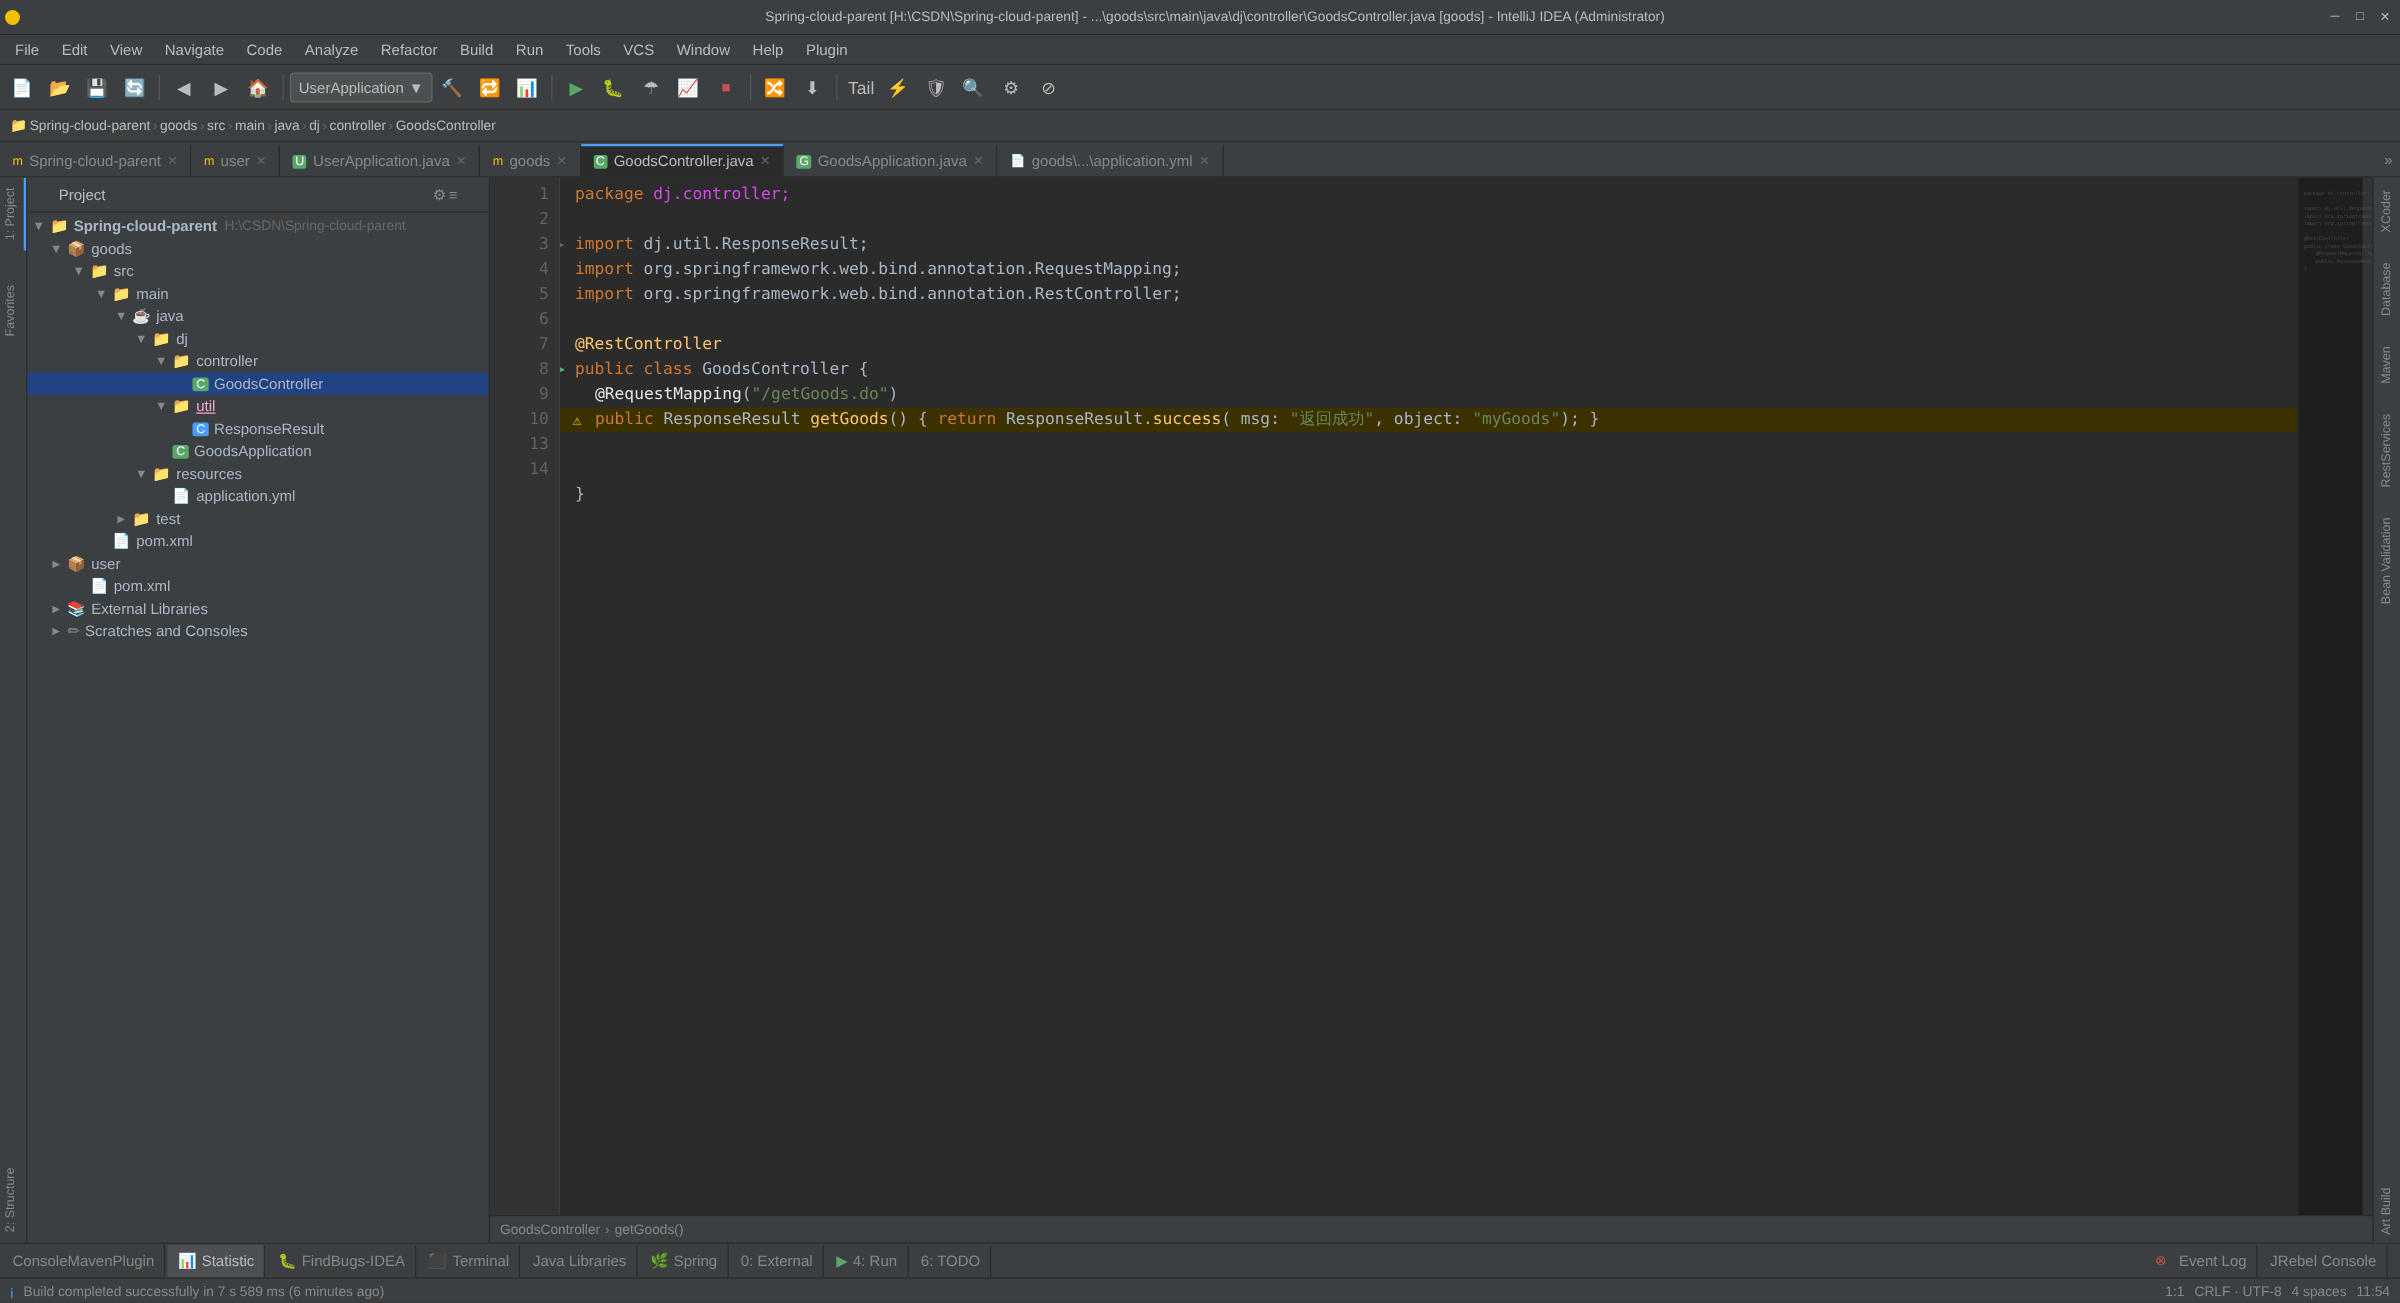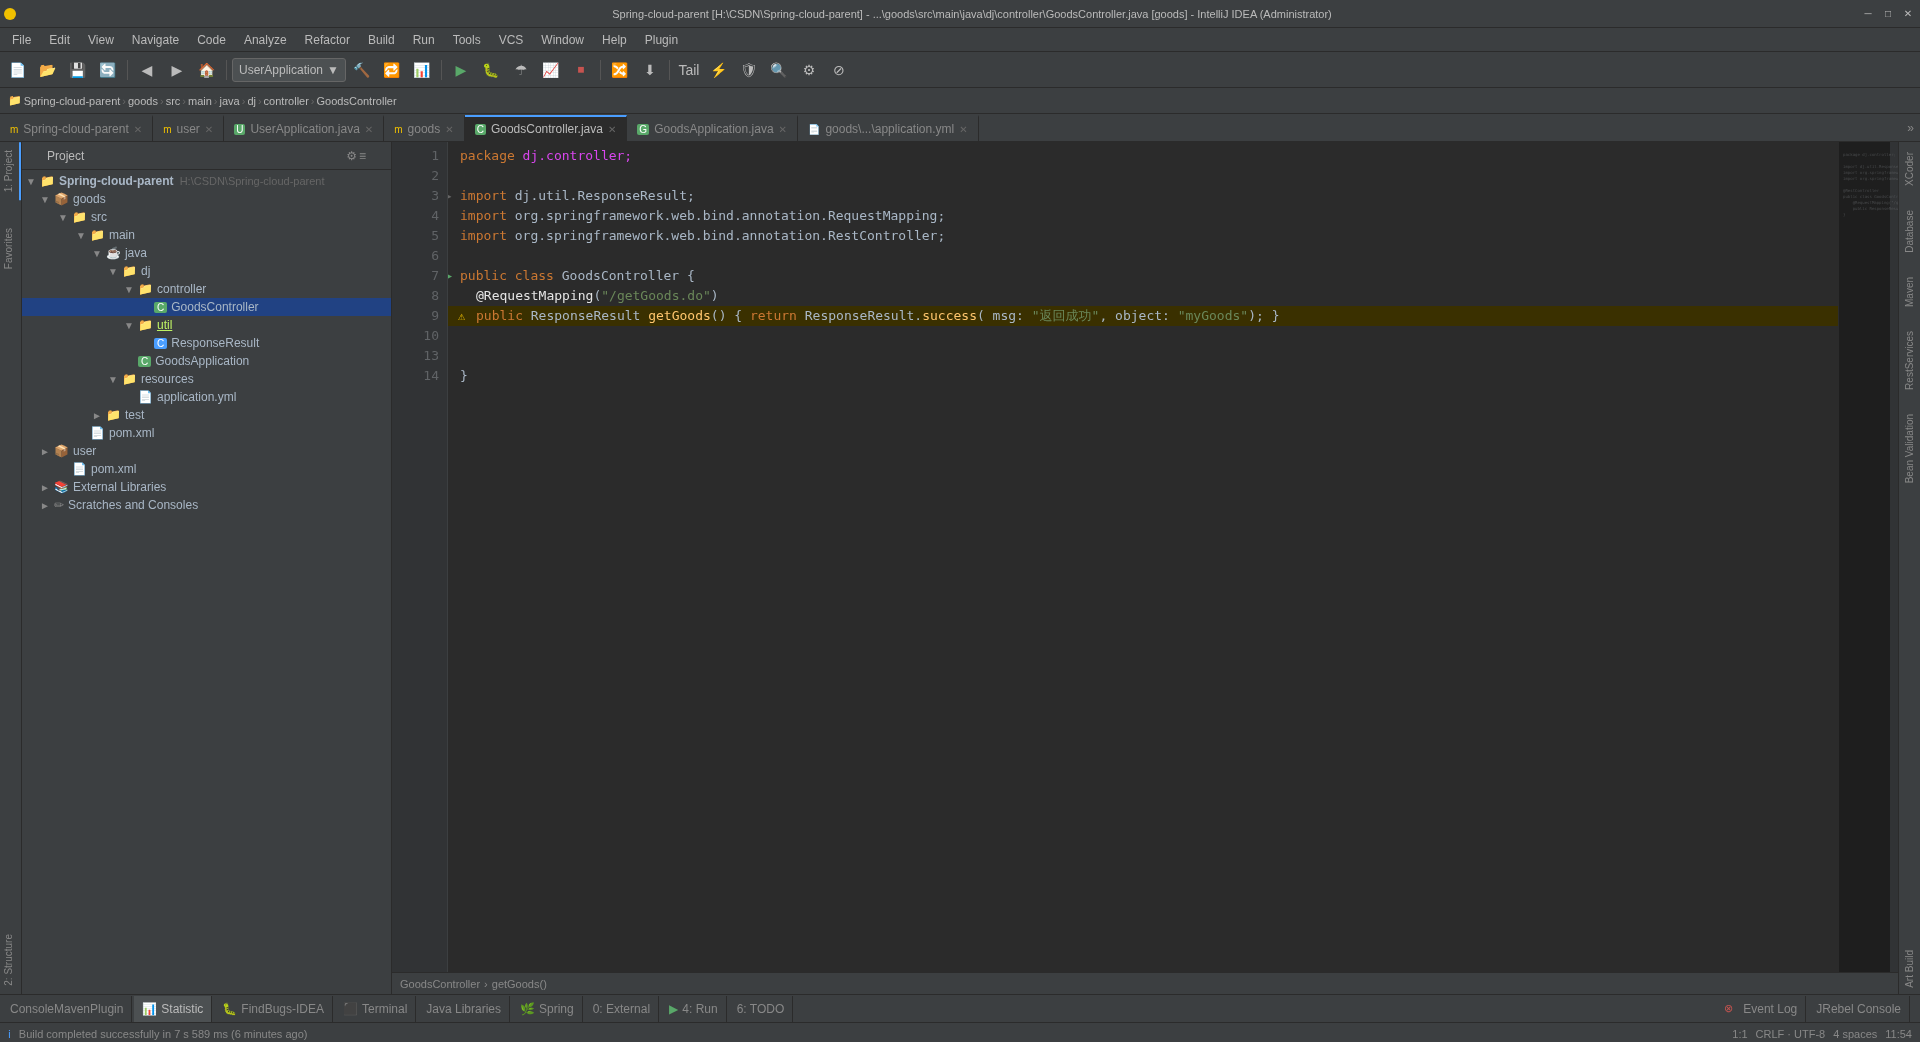--- a/index.html
+++ b/index.html
@@ -278,21 +278,21 @@
 
       <div class="tree-item selected" style="padding: 2px 4px; padding-left:118px; display:flex; align-items:center; white-space:nowrap; background:#214283;">
         <span style="width:14px;"></span>
         <span style="color:#59a869; background:#59a869; color:#fff; border-radius:2px; padding:0 3px; font-size:10px; margin-right:4px;">C</span>
         <span style="color:#a9b7c6;">GoodsController</span>
       </div>
 
       <div class="tree-item" style="padding: 2px 4px; padding-left:102px; display:flex; align-items:center; white-space:nowrap;">
         <span style="width:14px; color:#888; font-size:10px;">▼</span>
         <span style="color:#c07d2a; margin-right:4px;">📁</span>
-        <span style="color:#bef264;text-decoration:underline;">util</span>
+        <span style="color:#f9a8d4;text-decoration:underline;">util</span>
       </div>
 
       <div class="tree-item" style="padding: 2px 4px; padding-left:118px; display:flex; align-items:center; white-space:nowrap;">
         <span style="width:14px;"></span>
         <span style="background:#4a9eff; color:#fff; border-radius:2px; padding:0 3px; font-size:10px; margin-right:4px;">C</span>
         <span style="color:#a9b7c6;">ResponseResult</span>
       </div>
 
       <div class="tree-item" style="padding: 2px 4px; padding-left:102px; display:flex; align-items:center; white-space:nowrap;">
         <span style="width:14px;"></span>
@@ -389,20 +389,23 @@
         <div class="code-line" style="padding:0 12px; min-height:20px;">
           <span class="kw" style="color:#cc7832;">import</span><span class="plain" style="color:#a9b7c6;"> org.springframework.web.bind.annotation.</span><span style="color:#a9b7c6;">RequestMapping</span><span style="color:#a9b7c6;">;</span>
         </div>
 
         <div class="code-line" style="padding:0 12px; min-height:20px;">
           <span class="kw" style="color:#cc7832;">import</span><span class="plain" style="color:#a9b7c6;"> org.springframework.web.bind.annotation.</span><span style="color:#a9b7c6;">RestController</span><span style="color:#a9b7c6;">;</span>
         </div>
 
         <div class="code-line" style="padding:0 12px; min-height:20px;">&nbsp;</div>
 
+        <div class="code-line" style="padding:0 12px; min-height:20px;">
+          <span style="color:#ffc66d;">@RestController</span>
+        </div>
 
         <div class="code-line" style="padding:0 12px; min-height:20px; position:relative;">
           <span style="position:absolute; left:-2px; font-size:10px; color:#59a869; cursor:pointer;">▶</span>
           <span class="kw" style="color:#cc7832;">public </span><span class="kw" style="color:#cc7832;">class </span><span style="color:#a9b7c6;">GoodsController </span><span style="color:#a9b7c6;">{</span>
         </div>
 
         <div class="code-line" style="padding:0 12px 0 28px; min-height:20px;">
           <span style="color:#e5e5e5;">@RequestMapping</span><span style="color:#a9b7c6;">(</span><span style="color:#6a8759;">"/getGoods.do"</span><span style="color:#a9b7c6;">)</span>
         </div>
 

